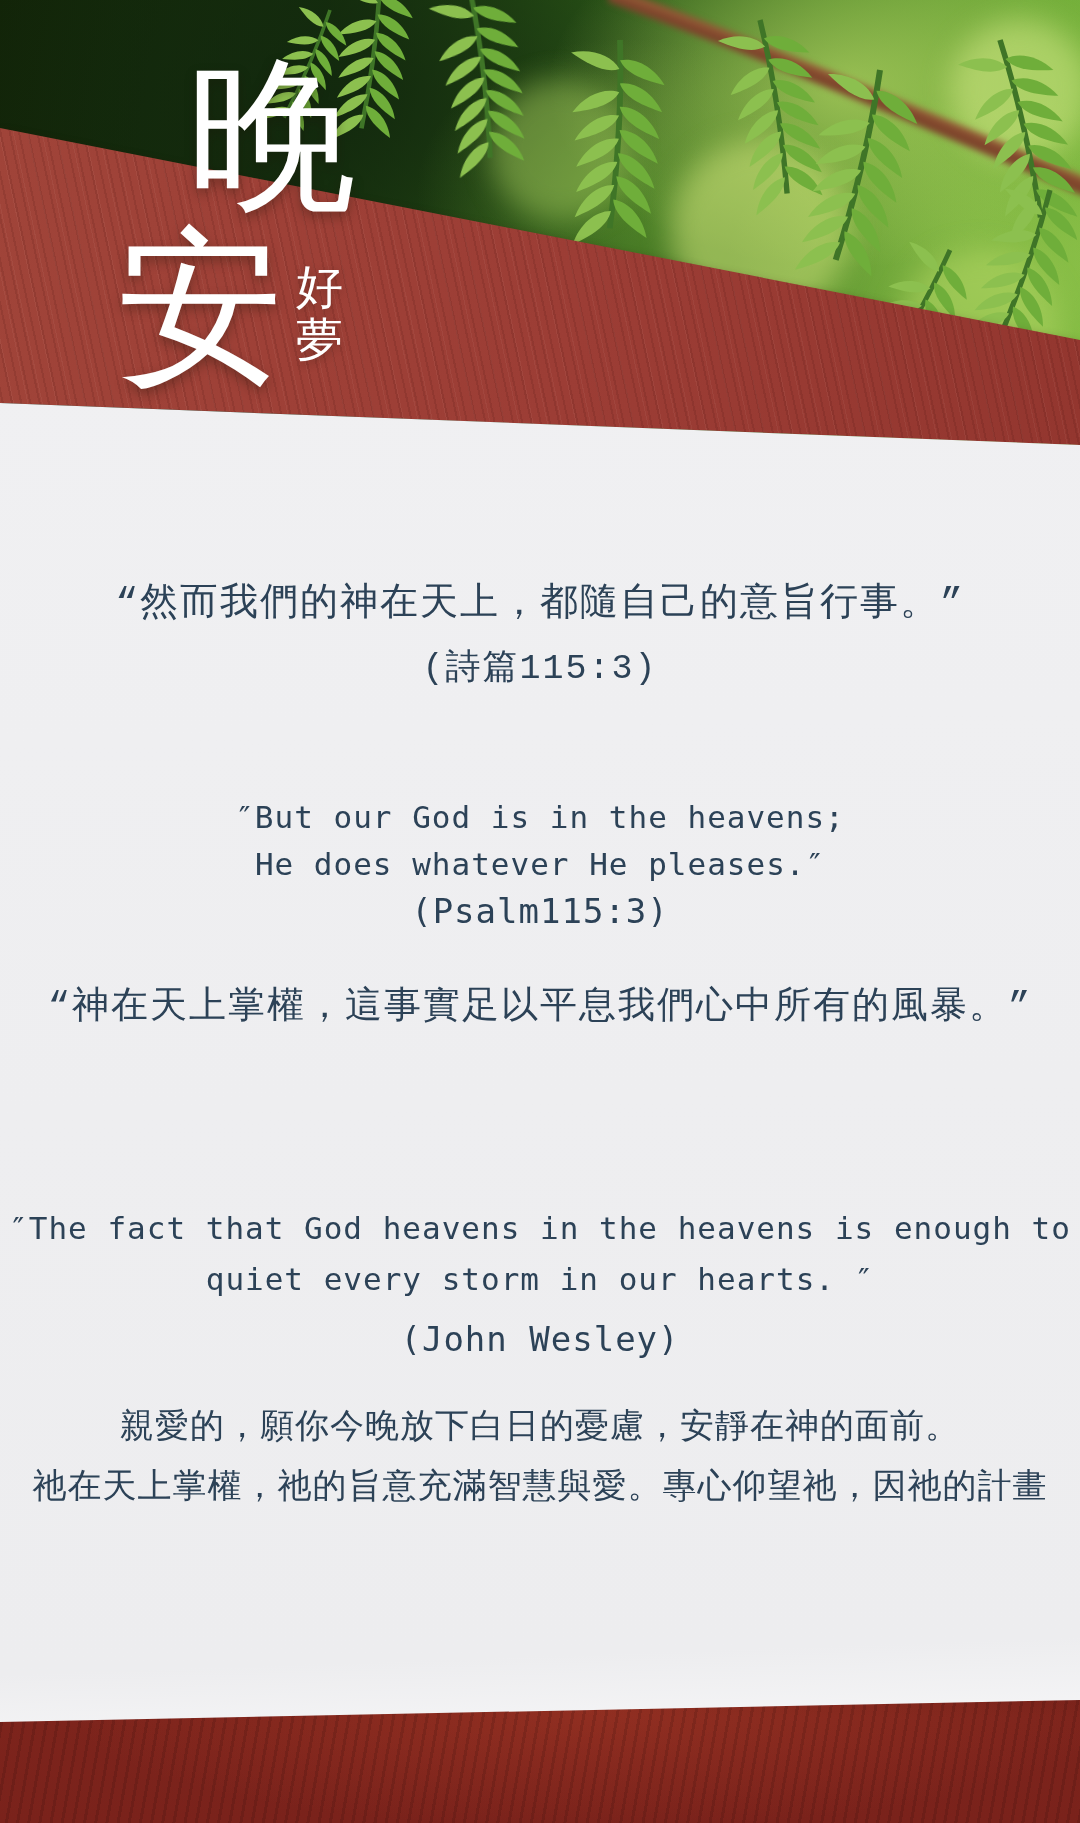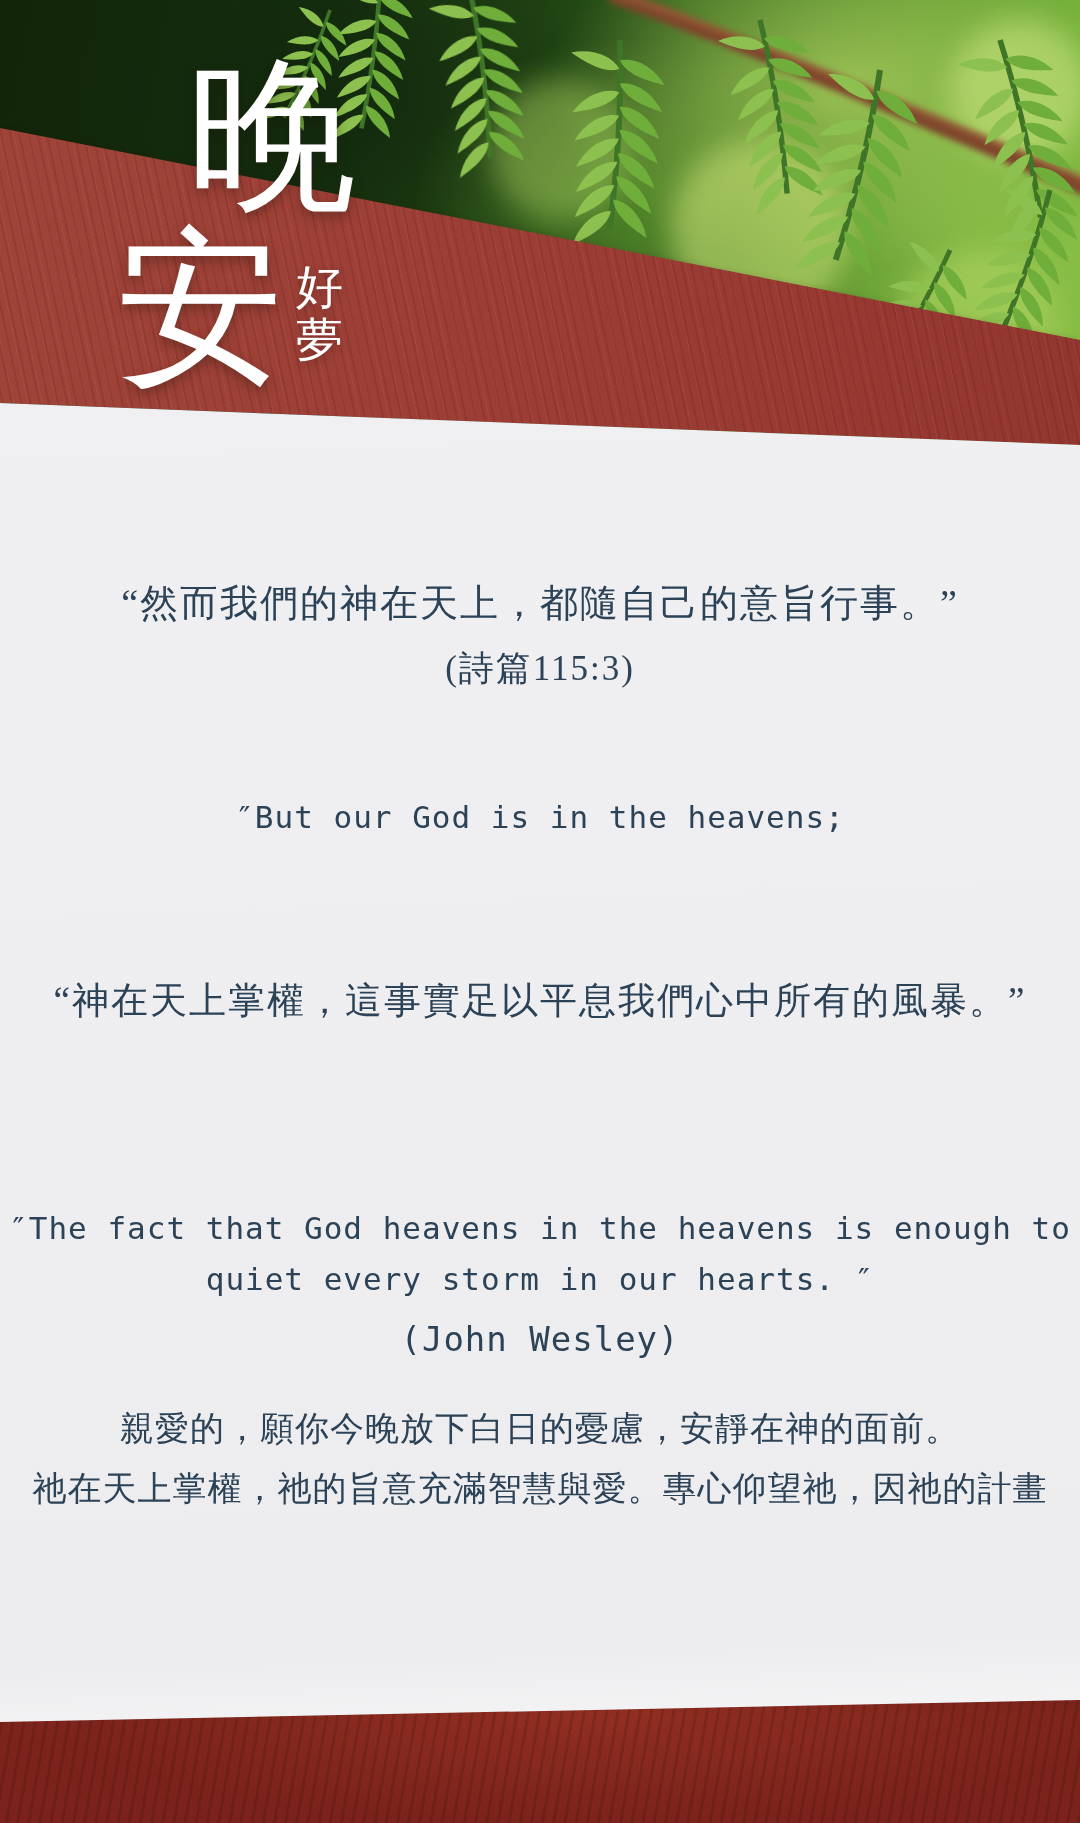--- a/index.html
+++ b/index.html
@@ -50,23 +50,23 @@
   .title{position:absolute;inset:0;z-index:4;color:#ffffff;
     font-family:"DejaVu Serif","Liberation Serif",serif;}
   .title .big{position:absolute;line-height:1;text-shadow:0 5px 12px rgba(30,20,10,.35);}
   .t-wan{left:188px;top:52px;font-size:168px;}
   .t-an{left:116px;top:224px;font-size:168px;}
   .t-sub{position:absolute;left:296px;top:260px;display:flex;flex-direction:column;
     font-size:47px;line-height:53px;text-shadow:0 3px 8px rgba(30,20,10,.3);}
   
   .content{position:absolute;inset:0;z-index:5;color:#2c4257;}
   .tline{position:absolute;left:0;right:0;text-align:center;line-height:1.1;white-space:nowrap;}
-  .zh{font-family:Liberation Serif, serif;letter-spacing:2px;}
+  .zh{font-family:Liberation Mono, monospace;letter-spacing:2px;}
   .en{font-family:"DejaVu Sans Mono","Liberation Mono",monospace;letter-spacing:1px;margin-top:47px;}
-  .f38{font-size:38px;} .f37{font-size:37px;} .f35{font-size:35px;}
+  .f38{font-size:38px;} .f37{font-size:37px;margin-top:6px;} .f35{font-size:35px;}
   .f34{font-size:34px;} .f31{font-size:31px;} .f36m{font-size:34px;letter-spacing:1px;}
 </style>
 </head>
 <body>
 
 <div class="poster">
 
   <div class="photo">
     <svg width="1080" height="480" viewBox="0 0 1080 480">
       <defs>
@@ -136,20 +136,22 @@
       <span>好</span>
       <span>夢</span>
     </span>
   </div>
 
   <div class="content">
     <div class="tline zh f38" style="top:583px">“然而我們的神在天上，都隨自己的意旨行事。”</div>
     <div class="tline zh f35" style="top:650px">(詩篇115:3)</div>
 
     <div class="tline en f31" style="top:753px">″But our God is in the heavens;</div>
+    <div class="tline en f31" style="top:800px">He does whatever He pleases.″</div>
+    <div class="tline en f34" style="top:846px">(Psalm115:3)</div>
 
     <div class="tline zh f37" style="top:981px">“神在天上掌權，這事實足以平息我們心中所有的風暴。”</div>
 
     <div class="tline en f31" style="top:1164px">″The fact that God heavens in the heavens is enough to</div>
     <div class="tline en f31" style="top:1215px">quiet every storm in our hearts. ″</div>
     <div class="tline en f34" style="top:1274px">(John Wesley)</div>
 
     <div class="tline zh f36m" style="top:1410px">親愛的，願你今晚放下白日的憂慮，安靜在神的面前。</div>
     <div class="tline zh f36m" style="top:1470px">祂在天上掌權，祂的旨意充滿智慧與愛。專心仰望祂，因祂的計畫</div>
   </div>

